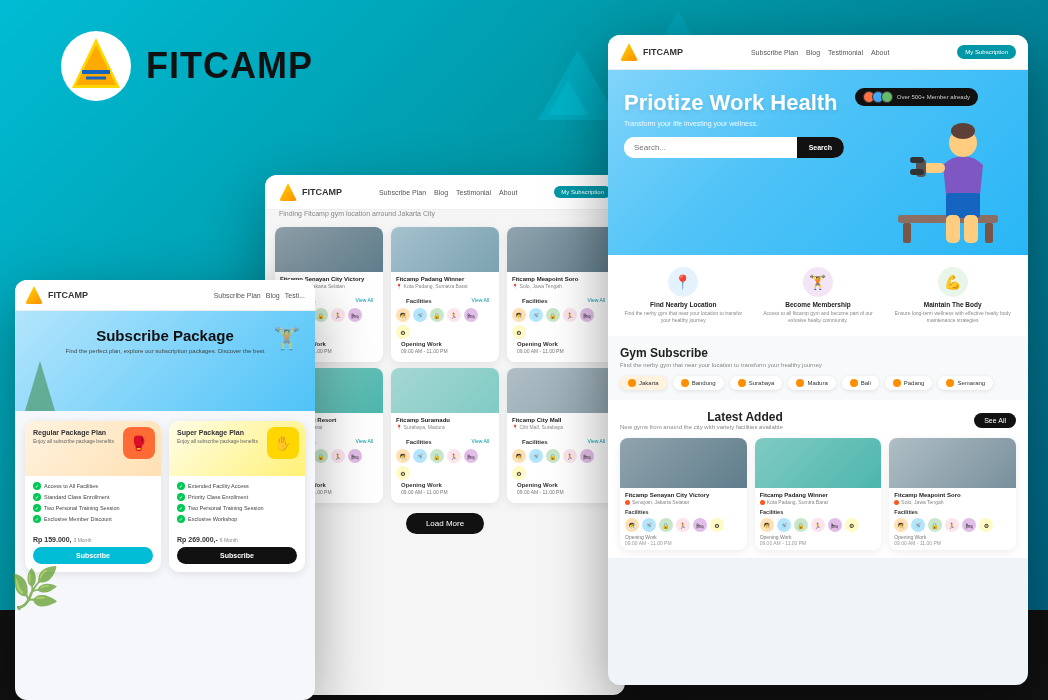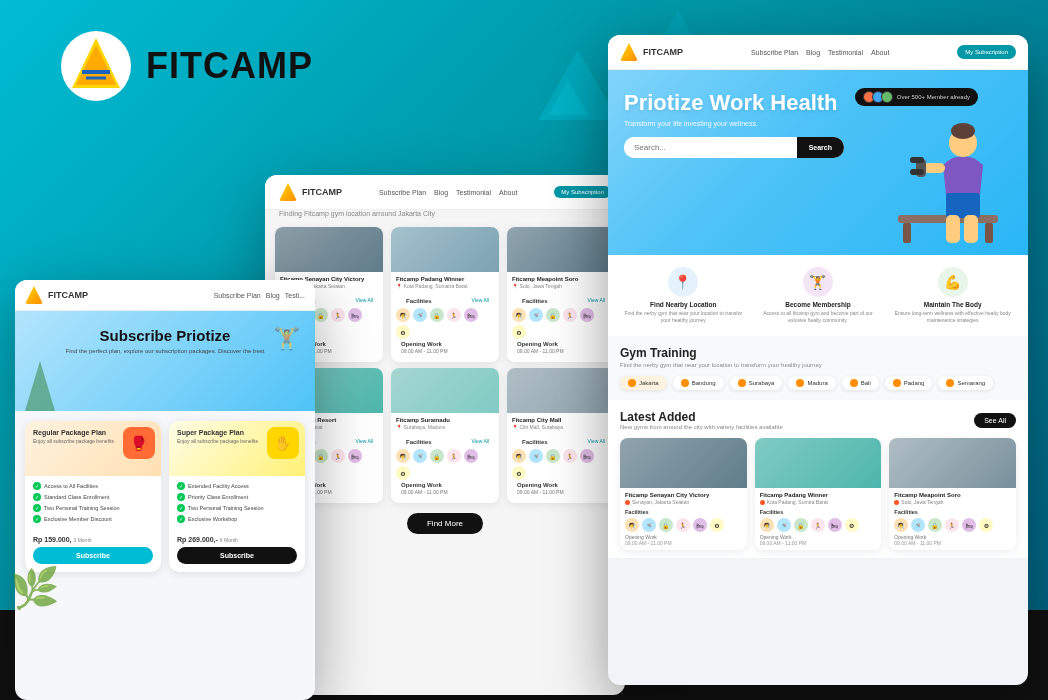--- a/index.html
+++ b/index.html
@@ -450,21 +450,21 @@
     .sf-latest {
       padding: 10px 12px 8px;
       background: white;
     }
     .sf-latest-header {
       display: flex;
       justify-content: space-between;
       align-items: center;
       margin-bottom: 4px;
     }
-    .sf-latest-header h3 { font-size: 12px; font-weight: 800; color: #222; }
+    .sf-latest-header h3 { font-size: 12px; font-weight: 800; color: #222; text-align: right; }
     .sf-latest-header p { font-size: 6px; color: #888; }
     .see-all-btn {
       background: #111;
       color: white;
       border: none;
       padding: 4px 10px;
       border-radius: 12px;
       font-size: 7px;
       cursor: pointer;
     }
@@ -781,40 +781,40 @@
           <div class="facility-chip cardio">🏃</div>
           <div class="facility-chip mattress">🛏</div>
           <div class="facility-chip machine">⚙</div>
         </div>
         <div class="opening-label">Opening Work</div>
         <div class="opening-time">09.00 AM - 11.00 PM</div>
       </div>
     </div>
   </div>
 
-  <button class="load-more-btn">Find More</button>
+  <button class="load-more-btn">Load More</button>
 </div>
 
 <div class="screen-mid">
 
   <div class="sm-nav">
     <div class="s-nav-logo">
       <div class="mini-icon"></div>
       <span>FITCAMP</span>
     </div>
     <div style="display:flex;gap:5px;font-size:7px;color:#555;">
       <span>Subscribe Plan</span>
       <span>Blog</span>
       <span>Testi...</span>
     </div>
   </div>
 
   <div class="sm-hero">
     <div class="sm-hero-decor"></div>
-    <h2>Subscribe Priotize</h2>
+    <h2>Subscribe Package</h2>
     <p>Find the perfect plan, explore our subscription packages. Discover the best</p>
 
     <div style="position:absolute;right:14px;top:15px;font-size:22px;opacity:0.6;">🏋️</div>
   </div>
 
   <div class="plans-row">
 
     <div class="plan-card">
       <div class="plan-card-header regular">
         <h4>Regular Package Plan</h4>
@@ -952,21 +952,21 @@
       <p>Access to all fitcamp gym and become part of our exlusive healty community.</p>
     </div>
     <div class="sf-feature">
       <div class="sf-feature-icon body">💪</div>
       <h4>Maintain The Body</h4>
       <p>Ensure long-term wellness with effective healty body maintenance strategies</p>
     </div>
   </div>
 
   <div class="sf-section">
-    <h3>Gym Training</h3>
+    <h3>Gym Subscribe</h3>
     <p>Find the nerby gym that near your location to transform your healthy journey</p>
     <div class="city-tabs">
       <div class="city-tab active">
         <div class="city-dot"></div>
         <span>Jakarta</span>
       </div>
       <div class="city-tab">
         <div class="city-dot"></div>
         <span>Bandung</span>
       </div>

